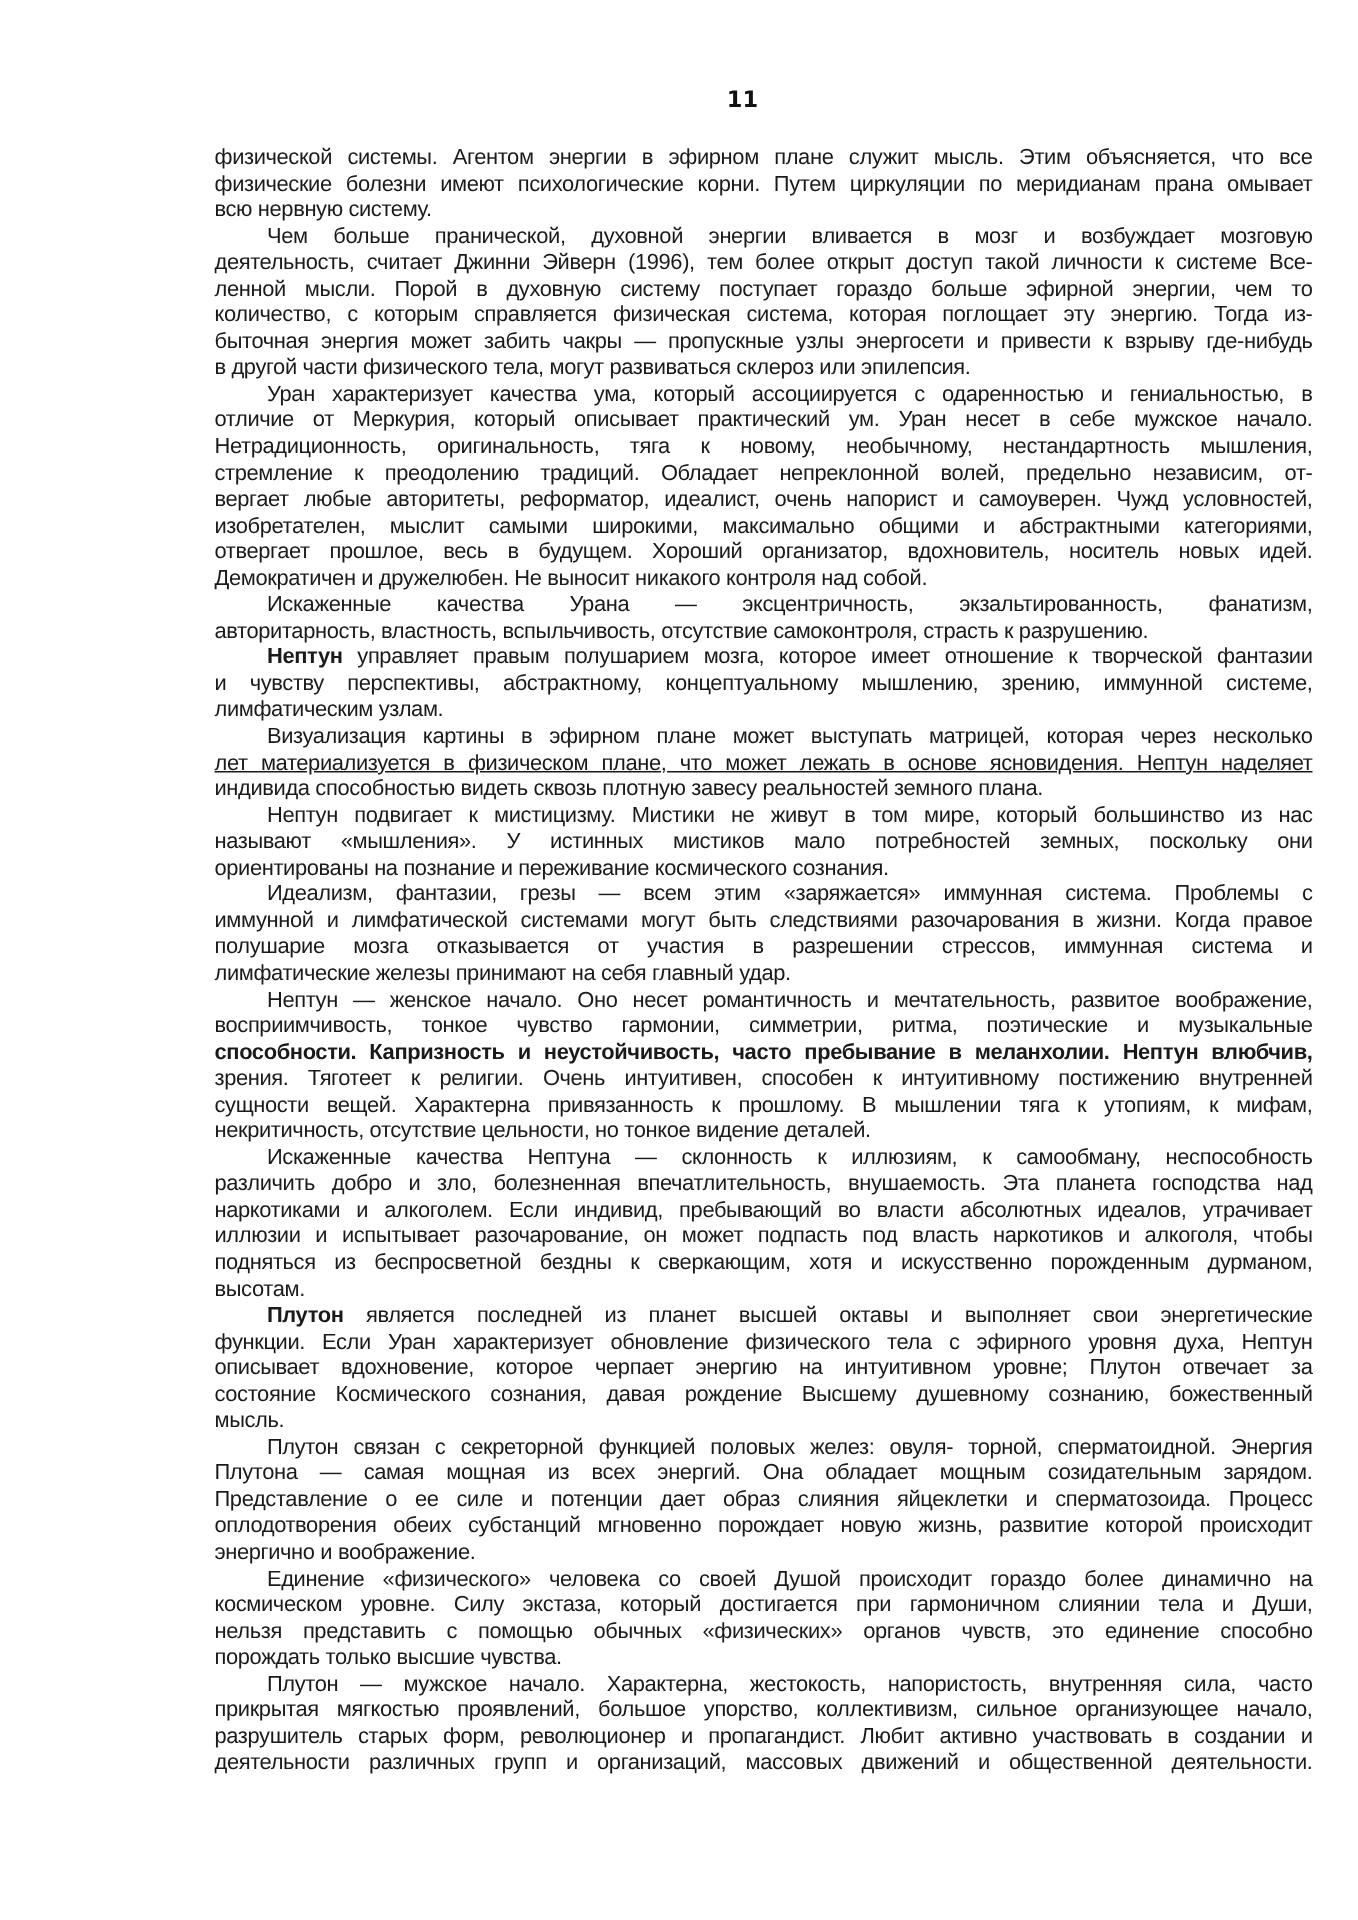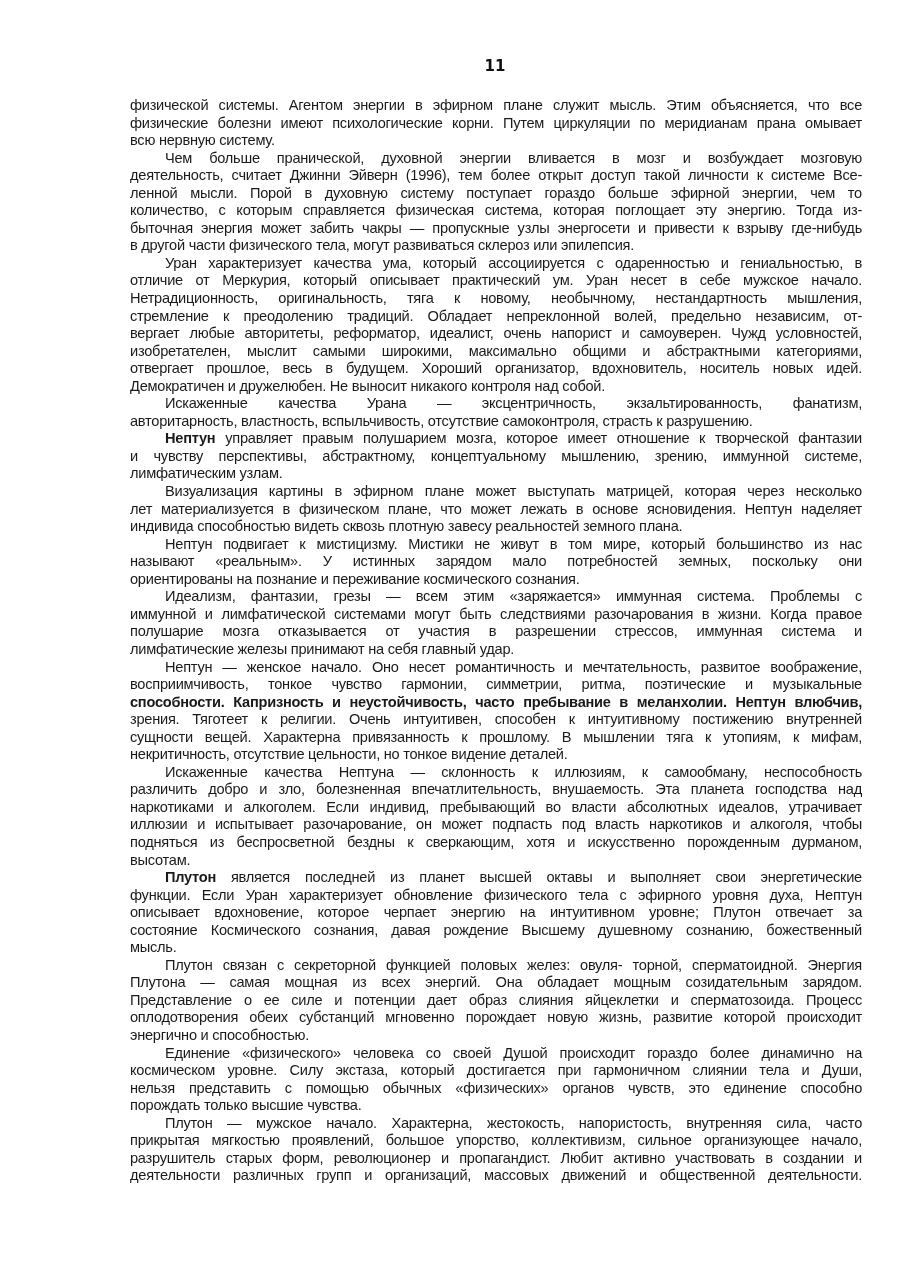--- a/index.html
+++ b/index.html
@@ -22,21 +22,21 @@
     width: 990px;
     text-align: center;
     font-family: "DejaVu Sans", "Liberation Sans", sans-serif;
     font-weight: bold;
     font-size: 15px;
     color: #111;
   }
   .body-text {
     position: absolute;
     top: 97px;
-    left: 130px;
+    left: 143px;
     width: 732px;
     font-size: 14.6px;
     line-height: 17.55px;
     letter-spacing: -0.25px;
   }
   .para { margin: 0; }
   .line {
     display: block;
     text-align: justify;
     text-align-last: justify;
@@ -90,27 +90,27 @@
   </div>
 
   <div class="para">
     <span class="line first" style="white-space: normal;"><b class="lead">Нептун</b><span> управляет правым полушарием мозга, которое имеет отношение к творческой фантазии</span></span>
     <span class="line" style="white-space: normal;">и чувству перспективы, абстрактному, концептуальному мышлению, зрению, иммунной системе,</span>
     <span class="line last" style="white-space: normal;">лимфатическим узлам.</span>
   </div>
 
   <div class="para">
     <span class="line first" style="white-space: normal;">Визуализация картины в эфирном плане может выступать матрицей, которая через несколько</span>
-    <span class="line" style="white-space: normal;">лет материализуется в физическом плане, что может лежать в основе ясновидения. Нептун наделяет</span>
+    <span class="line" style="white-space: normal; text-decoration: underline;">лет материализуется в физическом плане, что может лежать в основе ясновидения. Нептун наделяет</span>
     <span class="line last" style="white-space: normal;">индивида способностью видеть сквозь плотную завесу реальностей земного плана.</span>
   </div>
 
   <div class="para">
     <span class="line first" style="white-space: normal;">Нептун подвигает к мистицизму. Мистики не живут в том мире, который большинство из нас</span>
-    <span class="line" style="white-space: normal;">называют «реальным». У истинных зарядом мало потребностей земных, поскольку они</span>
+    <span class="line" style="white-space: normal;">называют «мышления». У истинных мистиков мало потребностей земных, поскольку они</span>
     <span class="line last" style="white-space: normal;">ориентированы на познание и переживание космического сознания.</span>
   </div>
 
   <div class="para">
     <span class="line first" style="white-space: normal;">Идеализм, фантазии, грезы — всем этим «заряжается» иммунная система. Проблемы с</span>
     <span class="line" style="white-space: normal;">иммунной и лимфатической системами могут быть следствиями разочарования в жизни. Когда правое</span>
     <span class="line" style="white-space: normal;">полушарие мозга отказывается от участия в разрешении стрессов, иммунная система и</span>
     <span class="line last" style="white-space: normal;">лимфатические железы принимают на себя главный удар.</span>
   </div>
 
@@ -138,21 +138,21 @@
     <span class="line" style="white-space: normal;">описывает вдохновение, которое черпает энергию на интуитивном уровне; Плутон отвечает за</span>
     <span class="line" style="white-space: normal;">состояние Космического сознания, давая рождение Высшему душевному сознанию, божественный</span>
     <span class="line last" style="white-space: normal;">мысль.</span>
   </div>
 
   <div class="para">
     <span class="line first" style="white-space: normal;">Плутон связан с секреторной функцией половых желез: овуля- торной, сперматоидной. Энергия</span>
     <span class="line" style="white-space: normal;">Плутона — самая мощная из всех энергий. Она обладает мощным созидательным зарядом.</span>
     <span class="line" style="white-space: normal;">Представление о ее силе и потенции дает образ слияния яйцеклетки и сперматозоида. Процесс</span>
     <span class="line" style="white-space: normal;">оплодотворения обеих субстанций мгновенно порождает новую жизнь, развитие которой происходит</span>
-    <span class="line last" style="white-space: normal;">энергично и способностью.</span>
+    <span class="line last" style="white-space: normal;">энергично и воображение.</span>
   </div>
 
   <div class="para">
     <span class="line first" style="white-space: normal;">Единение «физического» человека со своей Душой происходит гораздо более динамично на</span>
     <span class="line" style="white-space: normal;">космическом уровне. Силу экстаза, который достигается при гармоничном слиянии тела и Души,</span>
     <span class="line" style="white-space: normal;">нельзя представить с помощью обычных «физических» органов чувств, это единение способно</span>
     <span class="line last" style="white-space: normal;">порождать только высшие чувства.</span>
   </div>
 
   <div class="para">

